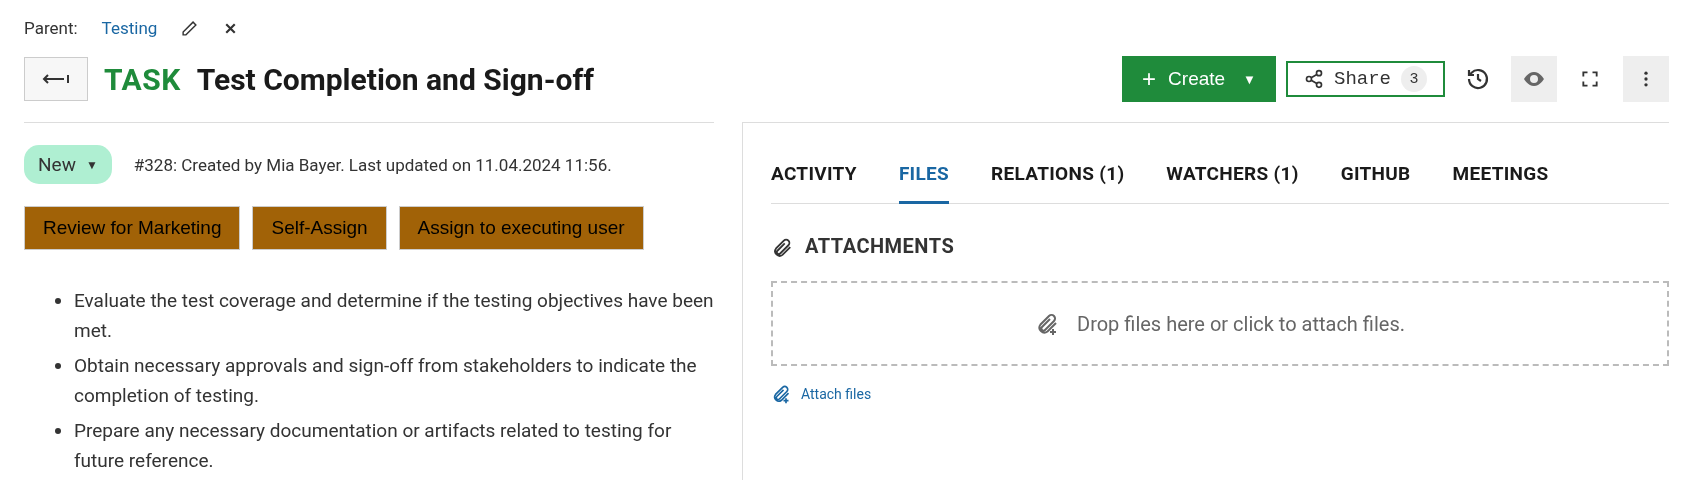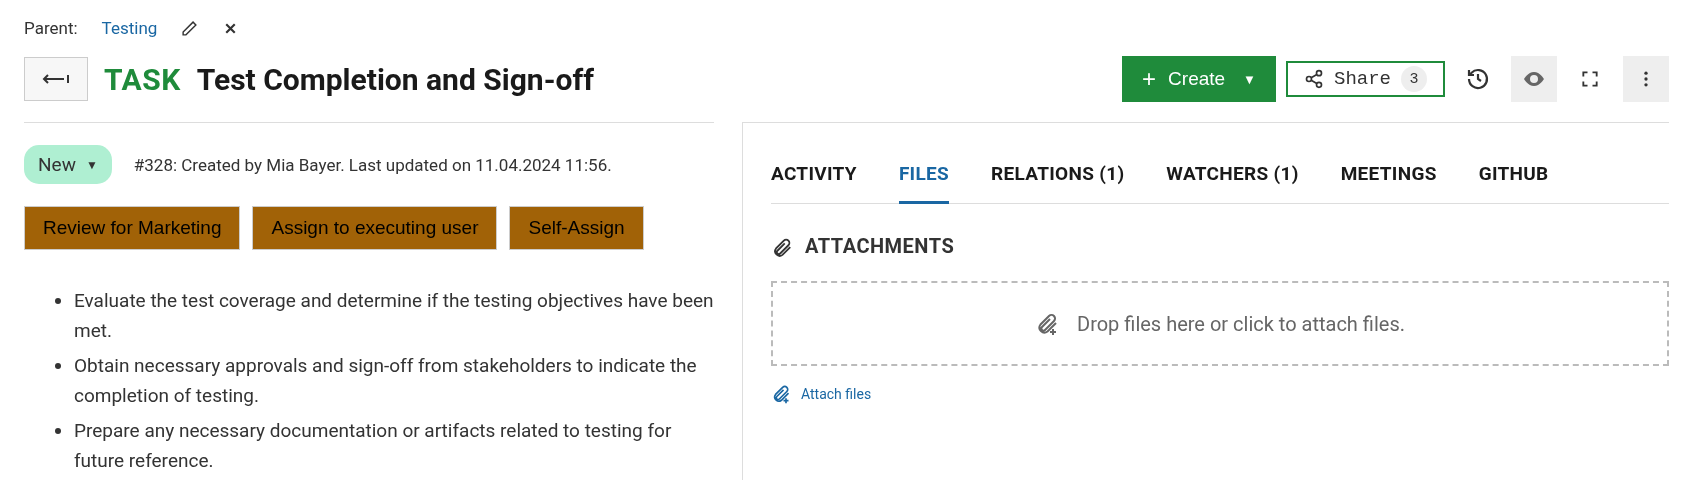--- a/index.html
+++ b/index.html
@@ -293,40 +293,40 @@
   <div class="left-panel">
     <div class="status-row">
       <div class="status-dropdown">
         <span>New</span>
         <span class="caret">▼</span>
       </div>
       <span class="meta-text">#328: Created by Mia Bayer. Last updated on 11.04.2024 11:56.</span>
     </div>
     <div class="action-buttons">
       <button class="action-btn">Review for Marketing</button>
+      <button class="action-btn">Self-Assign</button>
       <button class="action-btn">Assign to executing user</button>
-      <button class="action-btn">Self-Assign</button>
     </div>
     <div class="description">
       <ul>
         <li>Evaluate the test coverage and determine if the testing objectives have been met.</li>
         <li>Obtain necessary approvals and sign-off from stakeholders to indicate the completion of testing.</li>
         <li>Prepare any necessary documentation or artifacts related to testing for future reference.</li>
       </ul>
     </div>
   </div>
 
   <div class="right-panel">
     <div class="tabs">
       <div class="tab">ACTIVITY</div>
       <div class="tab active">FILES</div>
       <div class="tab">RELATIONS (1)</div>
       <div class="tab">WATCHERS (1)</div>
+      <div class="tab">GITHUB</div>
       <div class="tab">MEETINGS</div>
-      <div class="tab">GITHUB</div>
     </div>
 
     <div class="attach-section">
       <div class="attach-header">
         <span>
           <svg width="22" height="22" viewBox="0 0 24 24" fill="none" stroke="#333" stroke-width="2">
               <path d="M21 11l-8.5 8.5a5 5 0 01-7-7L14 4a3.5 3.5 0 015 5l-9 9a2 2 0 01-3-3l8-8"></path>
             </svg>
         </span>
         <span>ATTACHMENTS</span>

